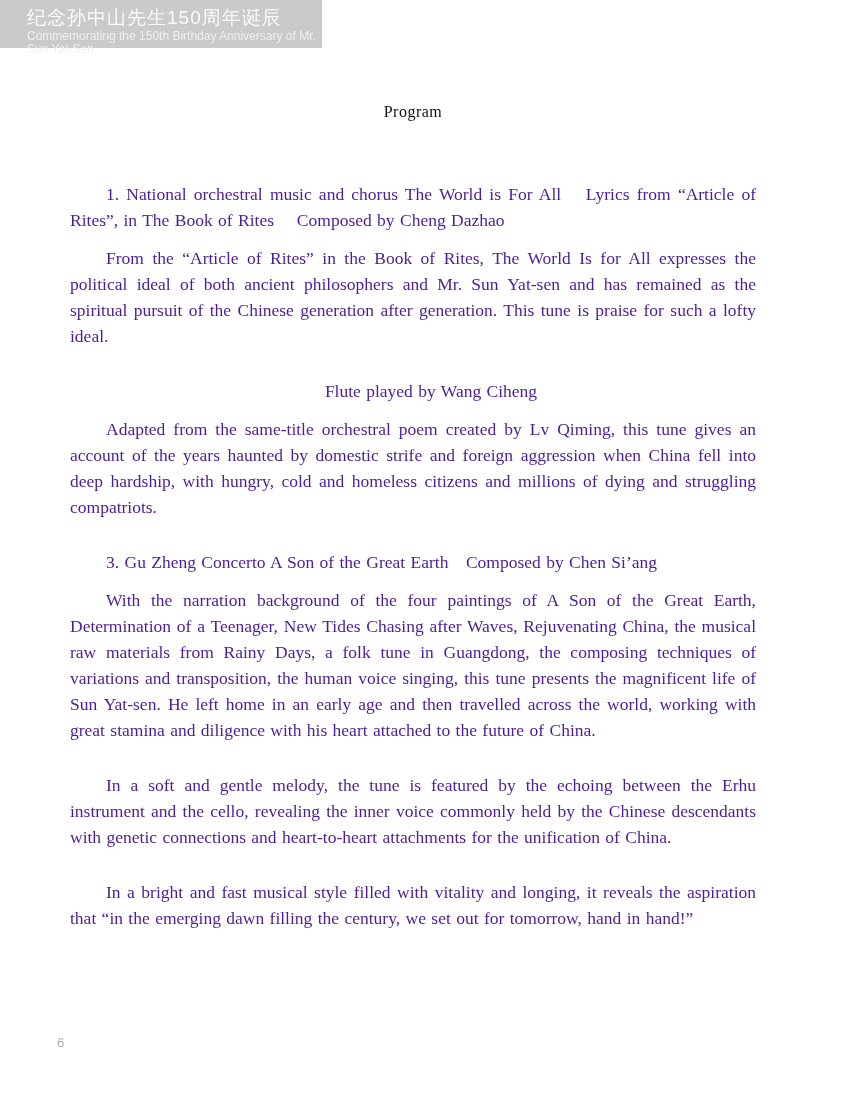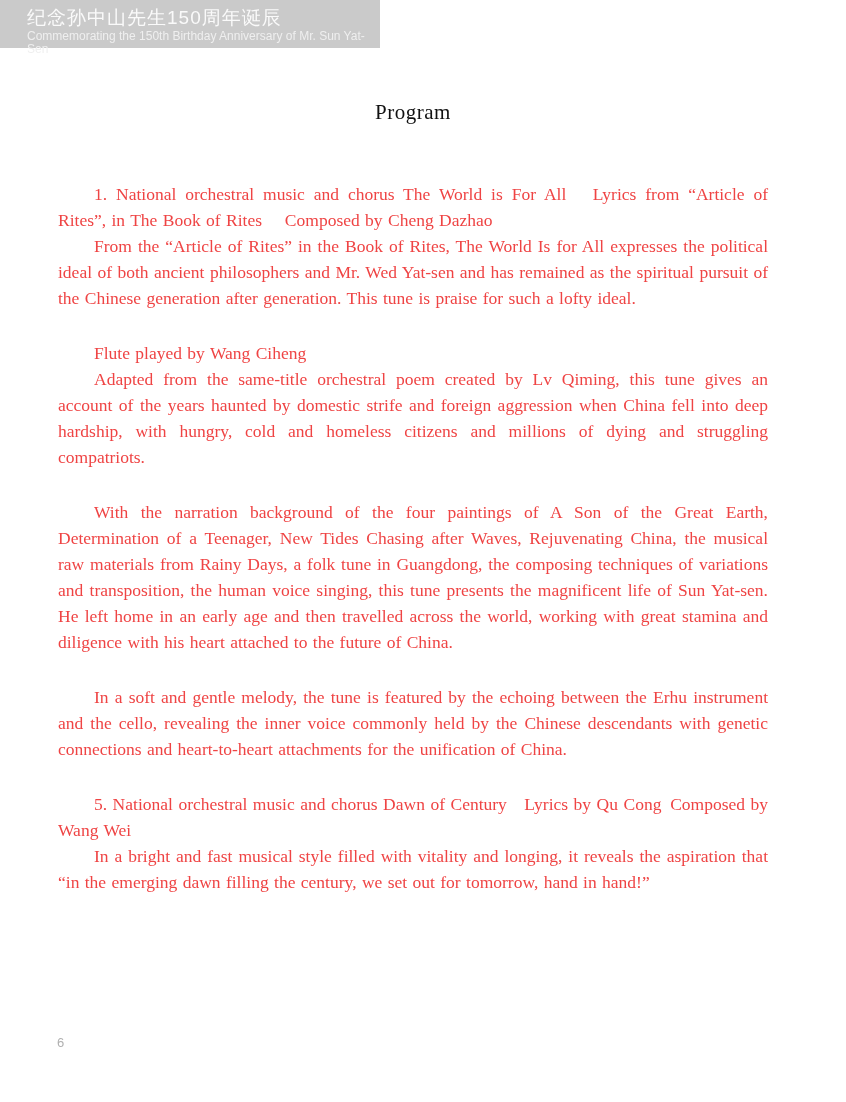--- a/index.html
+++ b/index.html
@@ -10,21 +10,21 @@
     position: relative;
     font-family: "Liberation Serif", "DejaVu Serif", serif;
     overflow: hidden;
   }
 
   
   .banner {
     position: absolute;
     top: 0;
     left: 0;
-    width: 380px;
+    width: 322px;
     height: 48px;
     background: #cacaca;
     box-sizing: border-box;
     padding: 7px 0 0 27px;
     font-family: "Liberation Sans", "DejaVu Sans", sans-serif;
   }
   .banner-zh {
     font-size: 19px;
     line-height: 22px;
     color: #fafafa;
@@ -41,41 +41,41 @@
   .content {
     position: absolute;
     top: 0;
     left: 0;
     width: 846px;
     box-sizing: border-box;
     padding: 97px 78px 0 58px;
   }
   .page-title {
     text-align: center;
-    font-size: 21px;
+    font-size: 16px;
     font-weight: normal;
     color: #111111;
     margin: 0 0 54px 0;
     line-height: 30px;
     letter-spacing: 0.5px;
   }
 
   .section { margin: 0; }
   .section + .section { margin-top: 29px; }
 
   .section p {
-    margin: 0;
+    margin: 12px;
     font-size: 17.5px;
     line-height: 26px;
-    color: #ef4444;
+    color: #4c1d95;
     text-align: justify;
     text-indent: 36px;
     word-spacing: 1px;
   }
-  .section p.performers { text-align: left; }
+  .section p.performers { text-align: center; }
 
   
   .page-number {
     position: absolute;
     left: 57px;
     top: 1035px;
     font-family: "Liberation Sans", "DejaVu Sans", sans-serif;
     font-size: 13px;
     color: #b0b0b0;
   }
@@ -86,35 +86,35 @@
 <div class="banner">
   <div class="banner-zh">纪念孙中山先生150周年诞辰</div>
   <div class="banner-en">Commemorating the 150th Birthday Anniversary of Mr. Sun Yat-Sen</div>
 </div>
 
 <div class="content">
   <h1 class="page-title">Program</h1>
 
   <div class="section">
     <p class="heading">1. National orchestral music and chorus The World is For All  Lyrics from “Article of Rites”, in The Book of Rites  Composed by Cheng Dazhao</p>
-    <p class="description">From the “Article of Rites” in the Book of Rites, The World Is for All expresses the political ideal of both ancient philosophers and Mr. Wed Yat-sen and has remained as the spiritual pursuit of the Chinese generation after generation. This tune is praise for such a lofty ideal.</p>
+    <p class="description">From the “Article of Rites” in the Book of Rites, The World Is for All expresses the political ideal of both ancient philosophers and Mr. Sun Yat-sen and has remained as the spiritual pursuit of the Chinese generation after generation. This tune is praise for such a lofty ideal.</p>
   </div>
 
   <div class="section">
     <p class="performers">Flute played by Wang Ciheng</p>
     <p class="description">Adapted from the same-title orchestral poem created by Lv Qiming, this tune gives an account of the years haunted by domestic strife and foreign aggression when China fell into deep hardship, with hungry, cold and homeless citizens and millions of dying and struggling compatriots.</p>
   </div>
 
   <div class="section">
+    <p class="heading">3. Gu Zheng Concerto A Son of the Great Earth Composed by Chen Si’ang</p>
     <p class="description">With the narration background of the four paintings of A Son of the Great Earth, Determination of a Teenager, New Tides Chasing after Waves, Rejuvenating China, the musical raw materials from Rainy Days, a folk tune in Guangdong, the composing techniques of variations and transposition, the human voice singing, this tune presents the magnificent life of Sun Yat-sen. He left home in an early age and then travelled across the world, working with great stamina and diligence with his heart attached to the future of China.</p>
   </div>
 
   <div class="section">
     <p class="description">In a soft and gentle melody, the tune is featured by the echoing between the Erhu instrument and the cello, revealing the inner voice commonly held by the Chinese descendants with genetic connections and heart-to-heart attachments for the unification of China.</p>
   </div>
 
   <div class="section">
-    <p class="heading">5. National orchestral music and chorus Dawn of Century Lyrics by Qu Cong Composed by Wang Wei</p>
     <p class="description">In a bright and fast musical style filled with vitality and longing, it reveals the aspiration that “in the emerging dawn filling the century, we set out for tomorrow, hand in hand!”</p>
   </div>
 </div>
 
 <div class="page-number">6</div>
 
 </body></html>

